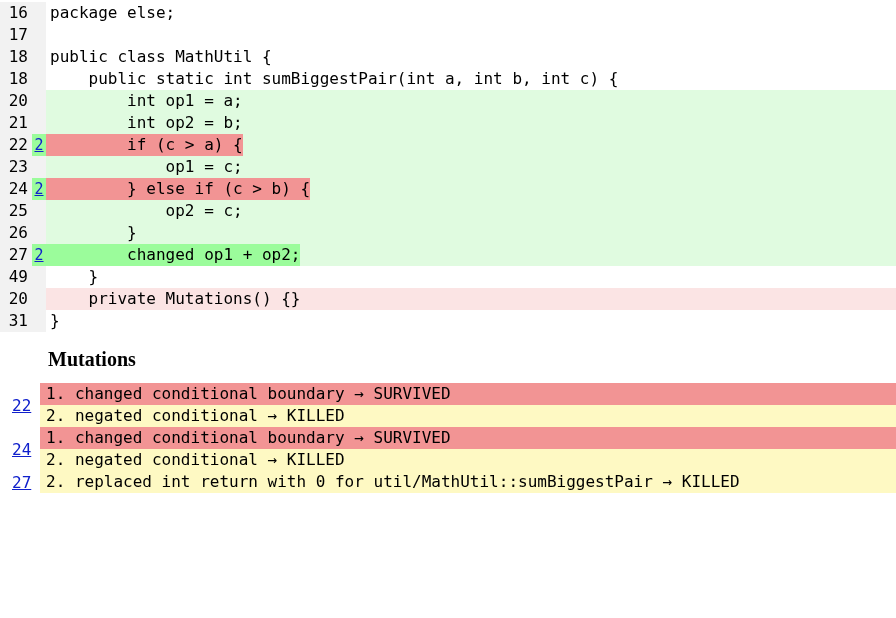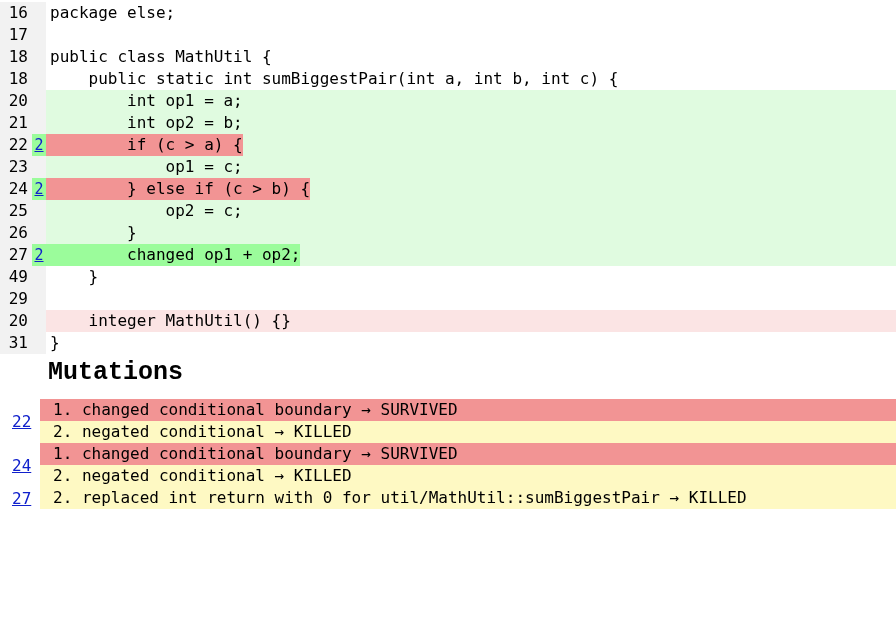--- a/index.html
+++ b/index.html
@@ -56,24 +56,24 @@
   }
   
   .bg-none   { background: transparent; }
   .bg-lightgreen { background: #e0fbe0; }
   .bg-lightpink  { background: #fbe4e4; }
   .bg-red    { background: #f29494; }
   .bg-green  { background: #9bfc9b; }
 
   
   .section-header {
-    font-family: Liberation Mono, monospace;
+    font-family: Liberation Serif, serif;
     font-weight: 700;
-    font-size: 25px;
-    margin: 4px 0 12px 48px;
+    font-size: 20px;
+    margin: 16px 0 12px 48px;
   }
 
   
   .mut-block { padding-bottom: 8px; }
   .mut-row {
     display: flex;
     align-items: stretch;
   }
   .mut-lineno {
     width: 40px;
@@ -91,21 +91,21 @@
   }
   .mut-list {
     flex: 1 1 auto;
     display: flex;
     flex-direction: column;
   }
   .mut-item {
     line-height: 22px;
     height: 22px;
     white-space: pre;
-    padding-left: 13px;
+    padding-left: 6px;
     box-sizing: border-box;
   }
   .mut-item.survived { background: #f29494; }
   .mut-item.killed   { background: #fef9c3; }
 </style>
 </head>
 <body>
 
 <div class="viewport">
 
@@ -116,22 +116,21 @@
       <div class="code-row"><div class="lineno">18</div><div class="badge-cell grey"></div><div class="code-cell bg-none">    public static int sumBiggestPair(int a, int b, int c) {</div><div class="code-tail bg-none"></div></div>
       <div class="code-row"><div class="lineno">20</div><div class="badge-cell grey"></div><div class="code-cell bg-lightgreen">        int op1 = a;</div><div class="code-tail bg-lightgreen"></div></div>
       <div class="code-row"><div class="lineno">21</div><div class="badge-cell grey"></div><div class="code-cell bg-lightgreen">        int op2 = b;</div><div class="code-tail bg-lightgreen"></div></div>
       <div class="code-row"><div class="lineno">22</div><div class="badge-cell green"><a href="#">2</a></div><div class="code-cell bg-red">        if (c &gt; a) {</div><div class="code-tail bg-lightgreen"></div></div>
       <div class="code-row"><div class="lineno">23</div><div class="badge-cell grey"></div><div class="code-cell bg-lightgreen">            op1 = c;</div><div class="code-tail bg-lightgreen"></div></div>
       <div class="code-row"><div class="lineno">24</div><div class="badge-cell green"><a href="#">2</a></div><div class="code-cell bg-red">        } else if (c &gt; b) {</div><div class="code-tail bg-lightgreen"></div></div>
       <div class="code-row"><div class="lineno">25</div><div class="badge-cell grey"></div><div class="code-cell bg-lightgreen">            op2 = c;</div><div class="code-tail bg-lightgreen"></div></div>
       <div class="code-row"><div class="lineno">26</div><div class="badge-cell grey"></div><div class="code-cell bg-lightgreen">        }</div><div class="code-tail bg-lightgreen"></div></div>
       <div class="code-row"><div class="lineno">27</div><div class="badge-cell green"><a href="#">2</a></div><div class="code-cell bg-green">        changed op1 + op2;</div><div class="code-tail bg-lightgreen"></div></div>
       <div class="code-row"><div class="lineno">49</div><div class="badge-cell grey"></div><div class="code-cell bg-none">    }</div><div class="code-tail bg-none"></div></div>
-      <div class="code-row"><div class="lineno">29</div><div class="badge-cell grey"></div><div class="code-cell bg-none"></div><div class="code-tail bg-none"></div></div>
-      <div class="code-row"><div class="lineno">20</div><div class="badge-cell grey"></div><div class="code-cell bg-lightpink">    integer MathUtil() {}</div><div class="code-tail bg-lightpink"></div></div>
+      <div class="code-row"><div class="lineno">20</div><div class="badge-cell grey"></div><div class="code-cell bg-lightpink">    private Mutations() {}</div><div class="code-tail bg-lightpink"></div></div>
       <div class="code-row"><div class="lineno">31</div><div class="badge-cell grey"></div><div class="code-cell bg-none">}</div><div class="code-tail bg-none"></div></div>
     </div>
 
   <div class="section-header">Mutations</div>
 
   <div class="mut-block" id="mut-block">
       <div class="mut-row">
         <div class="mut-lineno">
           <a href="#">22</a>
         </div>

